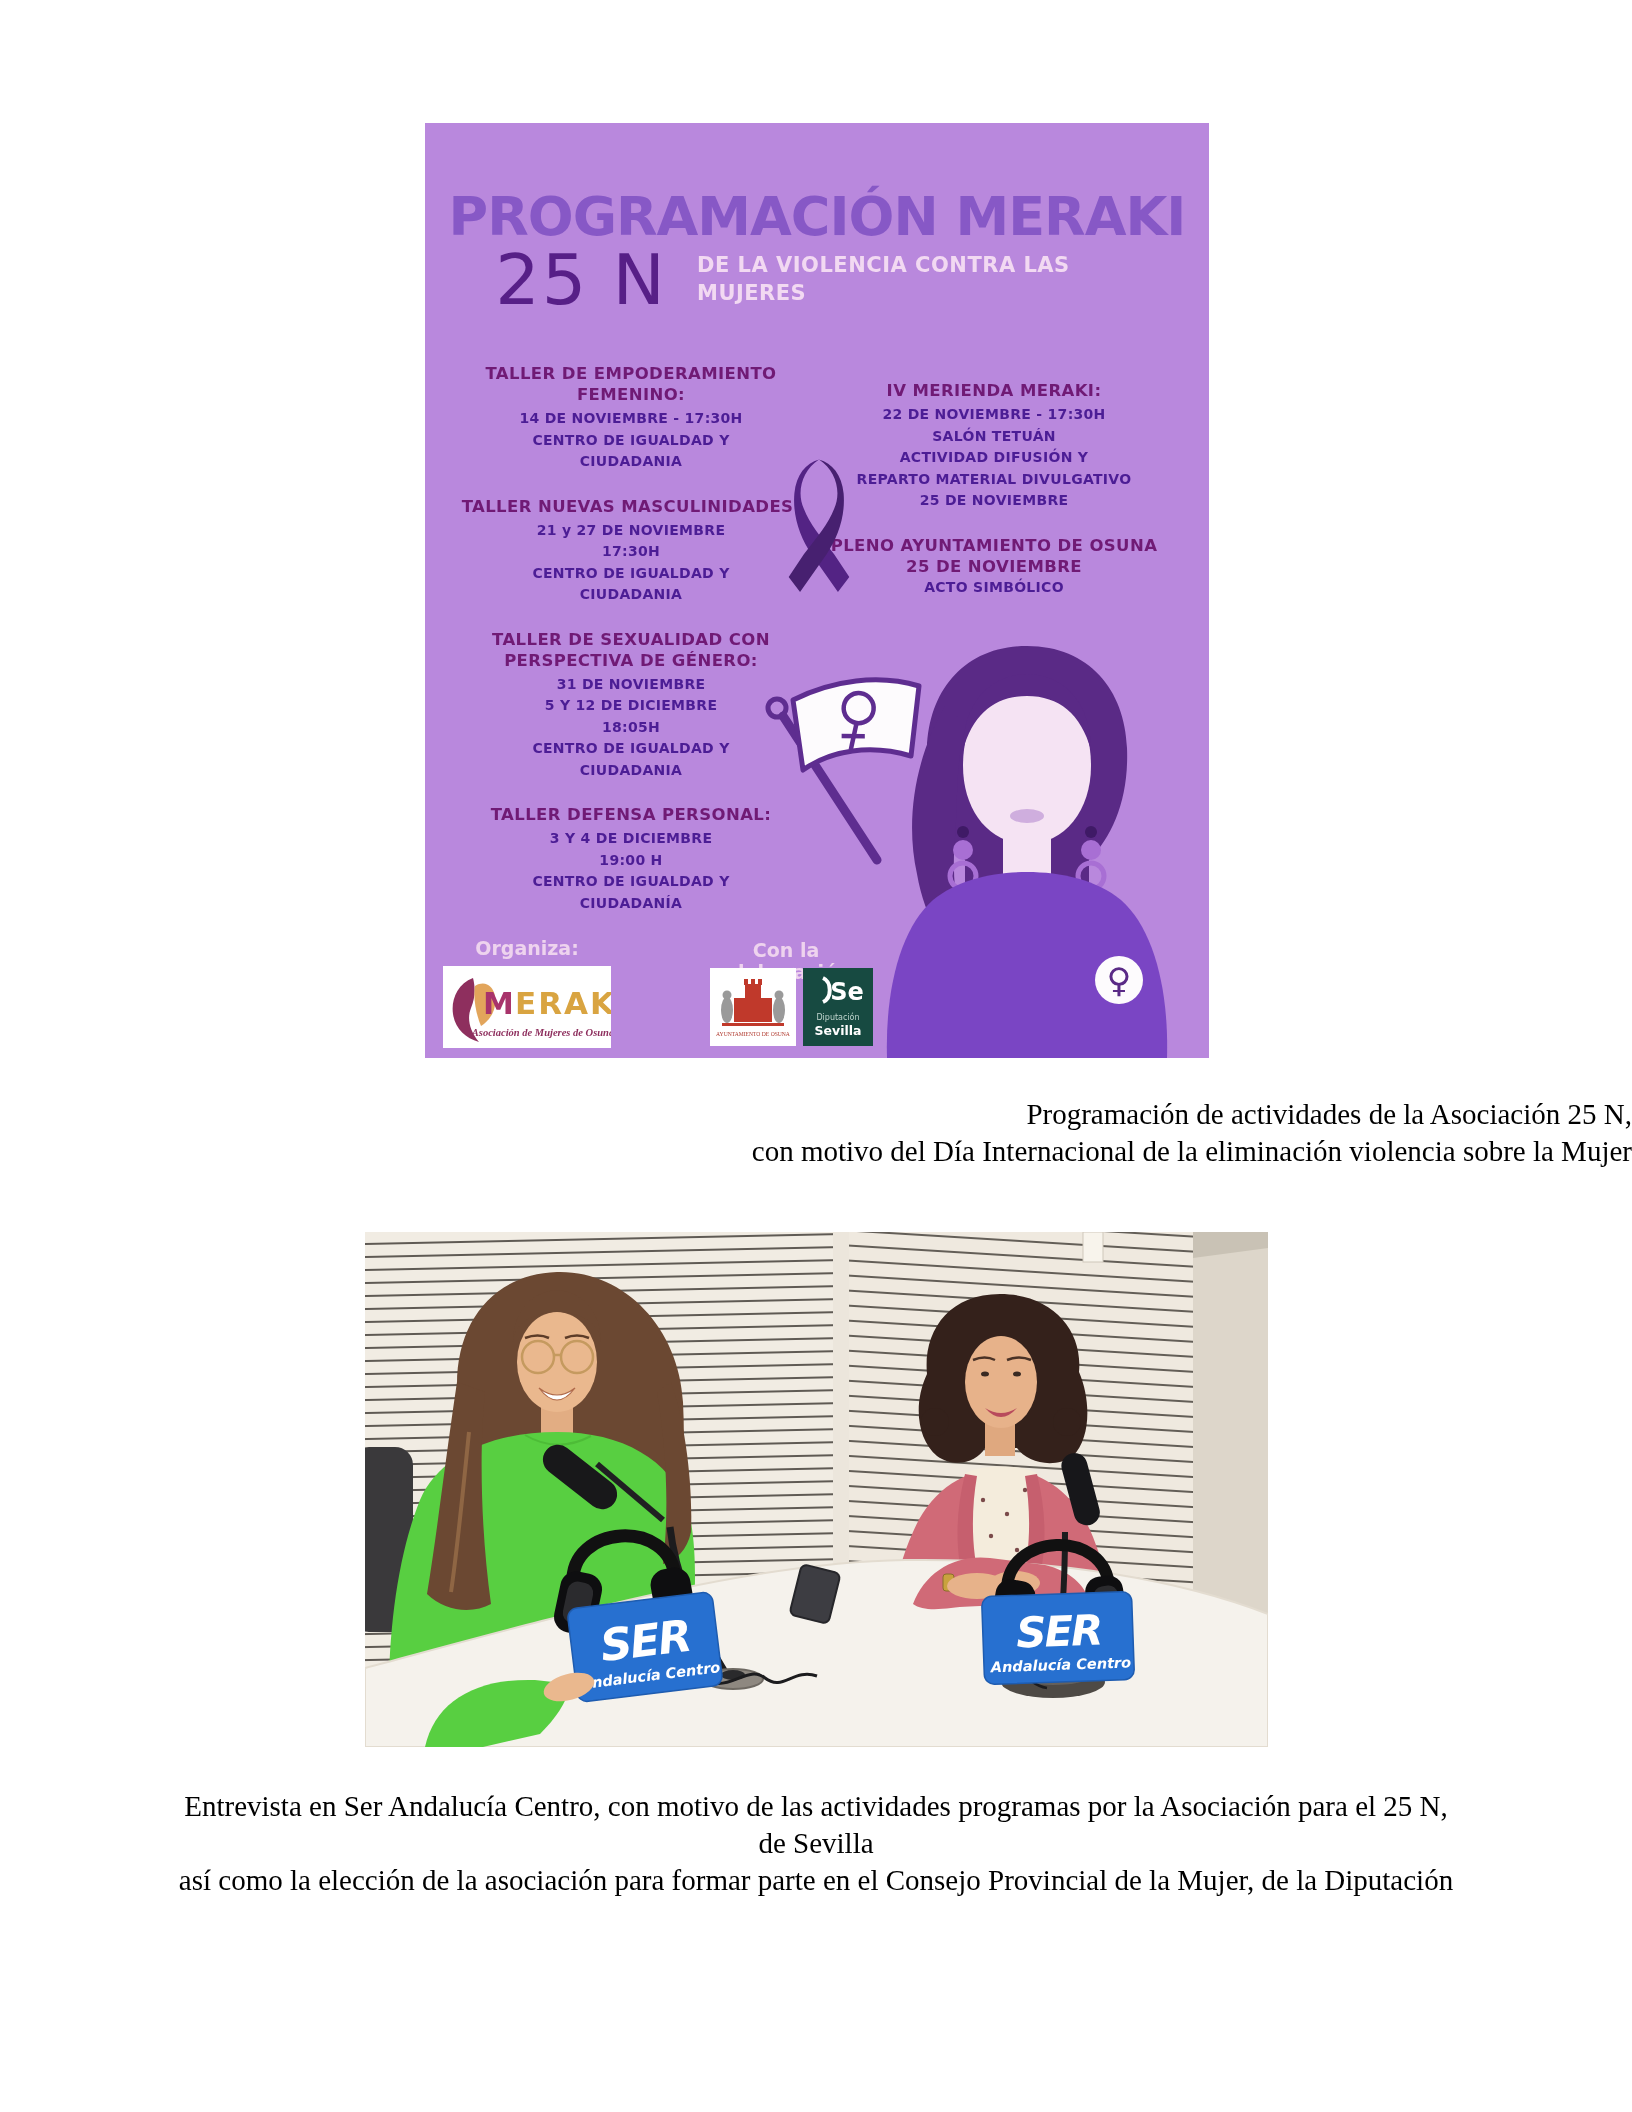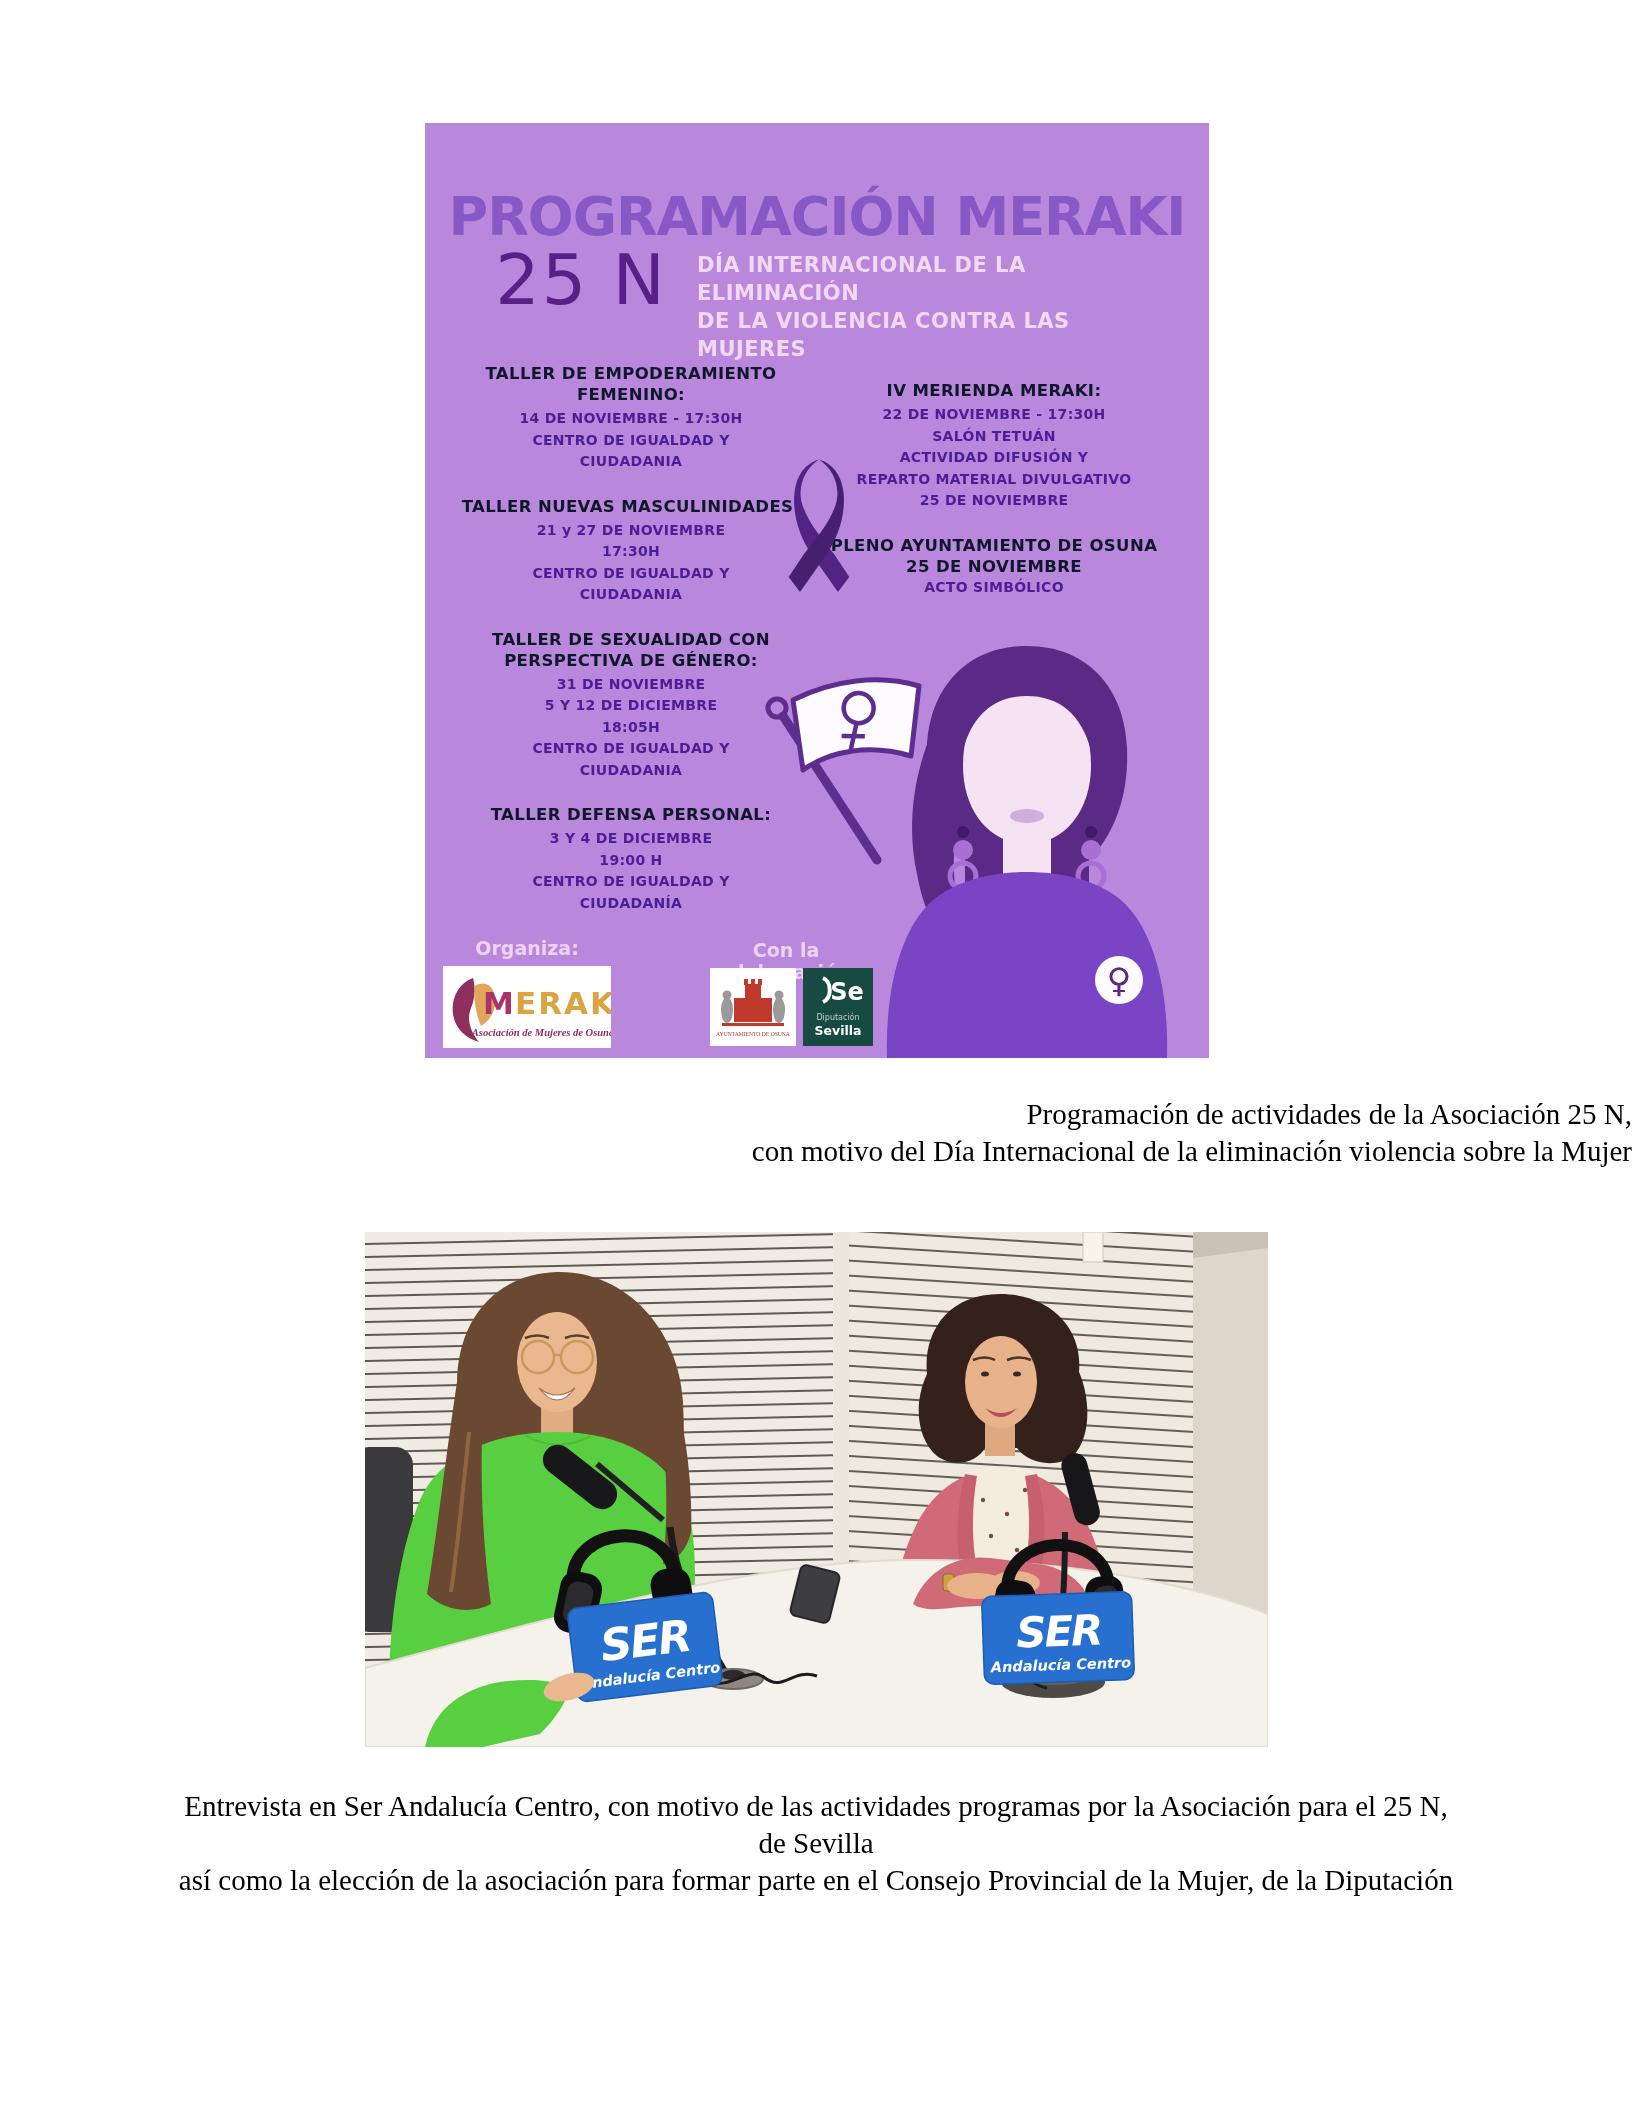--- a/index.html
+++ b/index.html
@@ -10,21 +10,21 @@
   .poster-title{position:absolute;left:0;top:62px;width:100%;text-align:center;
     font-size:54px;font-weight:bold;letter-spacing:-1px;color:#8758c6;}
   .poster-badge{position:absolute;left:66px;top:116px;width:180px;text-align:center;
     font-size:70px;font-weight:normal;letter-spacing:2px;color:#571f87;}
   .poster-subtitle{position:absolute;left:272px;top:128px;width:460px;text-align:left;
     font-size:21px;font-weight:bold;line-height:28px;letter-spacing:0.5px;color:#f2d9f2;}
   .col{position:absolute;text-align:center;}
   .col-left{left:36px;top:240px;width:340px;}
   .col-right{left:404px;top:257px;width:330px;}
   .event{margin-bottom:23px;}
-  .ev-title{color:#0f172a;font-weight:bold;font-size:16.5px;line-height:21px;
+  .ev-title{color:#701a75;font-weight:bold;font-size:16.5px;line-height:21px;
     letter-spacing:0.4px;margin-bottom:3px;}
   .ev-line{color:#4c1d95;font-weight:bold;font-size:14px;line-height:21.5px;letter-spacing:0.3px;}
   .ribbon-box{position:absolute;left:358px;top:327px;width:72px;height:160px;}
   .flag-box{position:absolute;left:330px;top:527px;width:200px;height:225px;}
   .woman-box{position:absolute;left:420px;top:505px;width:364px;height:430px;}
   .footer-label{position:absolute;font-size:19px;font-weight:bold;color:#eed3ee;text-align:center;}
   .org-label{left:18px;top:814px;width:168px;}
   .colab-label{left:256px;top:816px;width:210px;}
   .logo-box{position:absolute;background:#fff;}
   .meraki-box{left:18px;top:843px;width:168px;height:82px;}
@@ -44,21 +44,20 @@
 </style>
 </head>
 <body>
 
 <div class="page">
 
   <div class="poster">
     <div class="poster-title">PROGRAMACIÓN MERAKI</div>
     <div class="poster-badge">25 N</div>
     <div class="poster-subtitle">
-      <div>DÍA INTERNACIONAL DE LA ELIMINACIÓN</div>
       <div>DE LA VIOLENCIA CONTRA LAS MUJERES</div>
     </div>
 
     <div class="col col-left">
       <div class="event">
         <div class="ev-title">TALLER DE EMPODERAMIENTO FEMENINO:</div>
         <div class="ev-line">14 DE NOVIEMBRE - 17:30H</div>
         <div class="ev-line">CENTRO DE IGUALDAD Y</div>
         <div class="ev-line">CIUDADANIA</div>
       </div>

